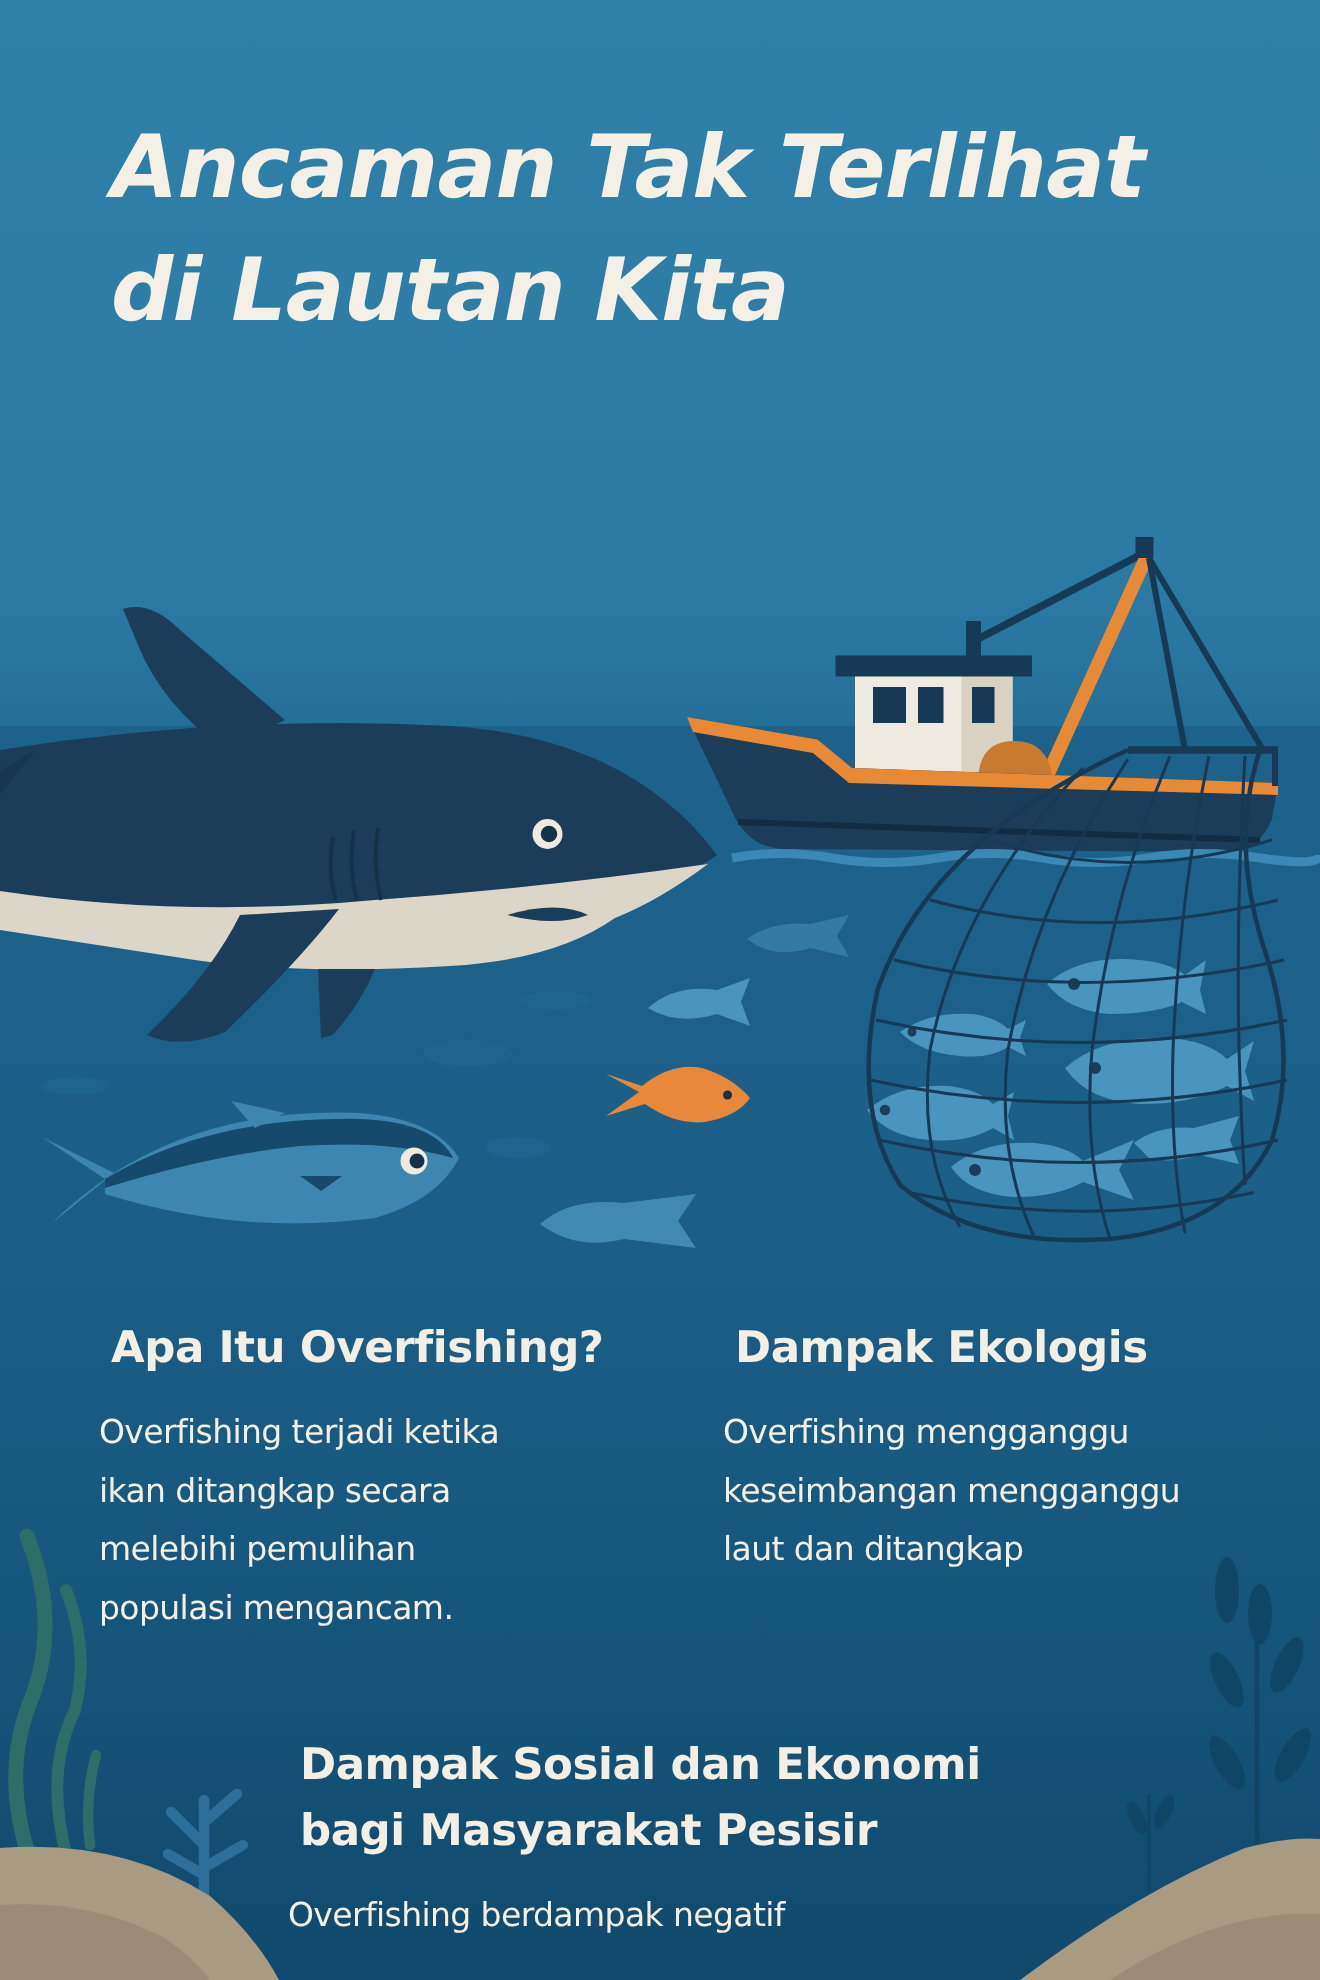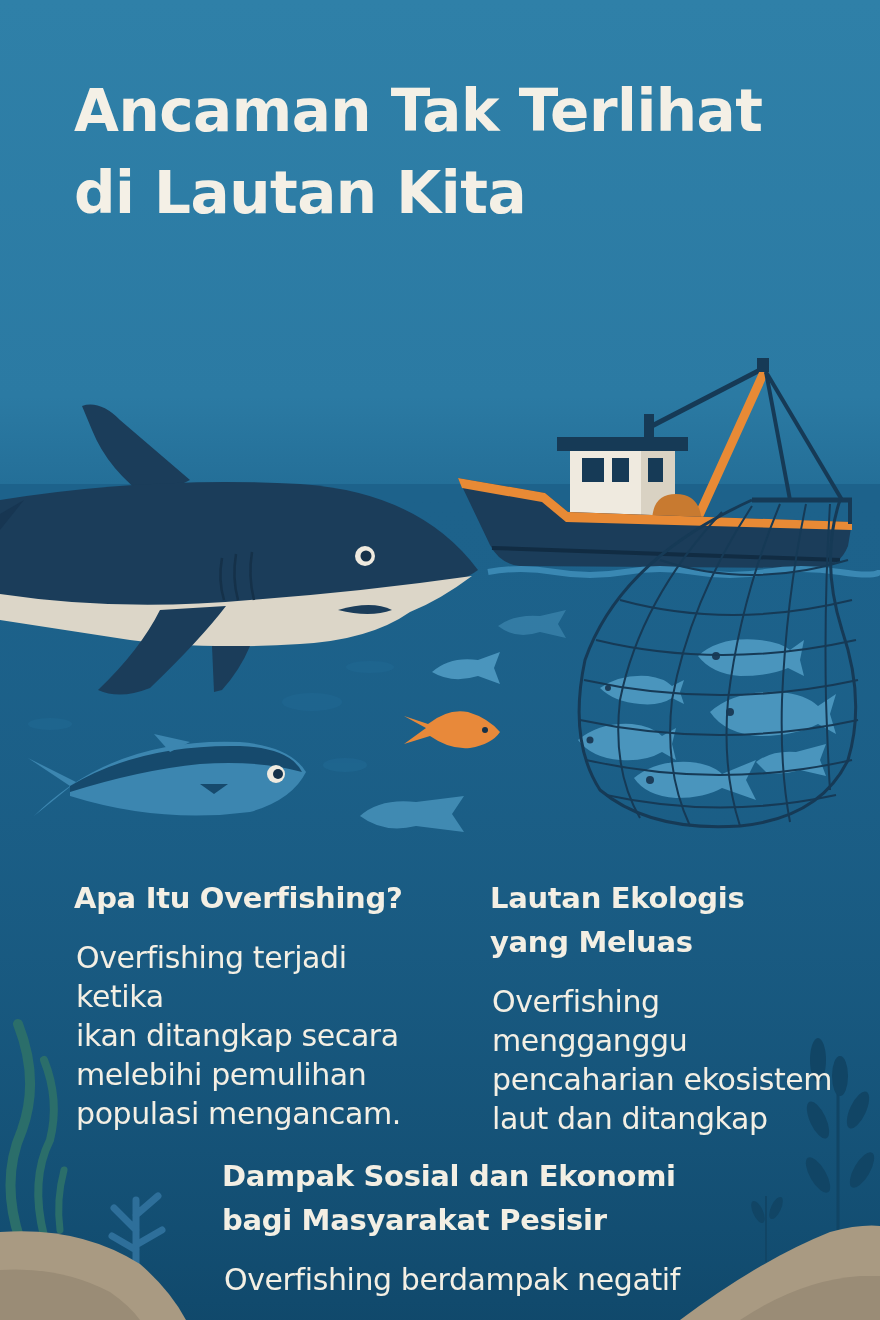--- a/index.html
+++ b/index.html
@@ -7,33 +7,33 @@
     width: 880px; height: 1320px; overflow: hidden; position: relative;
     font-family: "DejaVu Sans", sans-serif;
     background: linear-gradient(180deg, #2f80a8 0%, #2b7aa3 30%, #246f98 36.7%, #1c628b 37%, #175a82 55%, #134f74 75%, #124a6d 100%);
   }
   .scene { position: absolute; left: 0; top: 0; width: 880px; height: 1320px; }
   .title {
     position: absolute; left: 74px; top: 70px; color: #f4f0e6; margin: 0;
     font-family: "DejaVu Sans", sans-serif; font-weight: bold;
   }
   .title .line1 { display: block; font-size: 84px; line-height: 100px; letter-spacing: -1px; }
-  .title .line2 { display: block; font-size: 58px; line-height: 82px; letter-spacing: -0.5px; }
+  .title .line2 { display: block; font-size: 58px; line-height: 82px; letter-spacing: -0.5px; font-style: italic; }
   .section { position: absolute; color: #f3efe4; }
   .section h2 {
     margin: 16px; font-size: 29px; line-height: 44px; font-weight: bold; letter-spacing: -0.3px;
     font-family: "DejaVu Sans", sans-serif;
   }
   .section p {
-    margin: 18px; font-size: 30px; line-height: 39px; font-weight: normal;
+    margin: 8px; font-size: 22px; line-height: 39px; font-weight: normal;
     font-family: "DejaVu Sans", sans-serif; letter-spacing: -0.4px;
   }
   #sec1 { left: 58px; top: 860px; width: 380px; }
   #sec2 { left: 474px; top: 860px; width: 400px; }
-  #sec3 { left: 206px; top: 1138px; width: 520px; }
+  #sec3 { left: 184px; top: 1138px; width: 520px; }
 </style>
 </head>
 <body>
 
 <svg class="scene" viewBox="0 0 880 1320" xmlns="http://www.w3.org/2000/svg">
 
   <rect x="0" y="484" width="880" height="836" fill="#1d628b"></rect>
   <rect x="0" y="484" width="880" height="836" fill="url(#deep)"></rect>
   <defs>
     <linearGradient id="deep" x1="0" y1="0" x2="0" y2="1">
@@ -188,26 +188,25 @@
   <p>
     <span style="display:block">Overfishing terjadi ketika</span>
     <span style="display:block">ikan ditangkap secara</span>
     <span style="display:block">melebihi pemulihan</span>
     <span style="display:block">populasi mengancam.</span>
   </p>
 </section>
 
 <section class="section" id="sec2">
   <h2>
-    <span style="display:block">Lautan Ekologis</span>
-    <span style="display:block">yang Meluas</span>
+    <span style="display:block">Dampak Ekologis</span>
   </h2>
   <p>
     <span style="display:block">Overfishing mengganggu</span>
-    <span style="display:block">pencaharian ekosistem</span>
+    <span style="display:block">keseimbangan mengganggu</span>
     <span style="display:block">laut dan ditangkap</span>
   </p>
 </section>
 
 <section class="section" id="sec3">
   <h2>
     <span style="display:block">Dampak Sosial dan Ekonomi</span>
     <span style="display:block">bagi Masyarakat Pesisir</span>
   </h2>
   <p>

